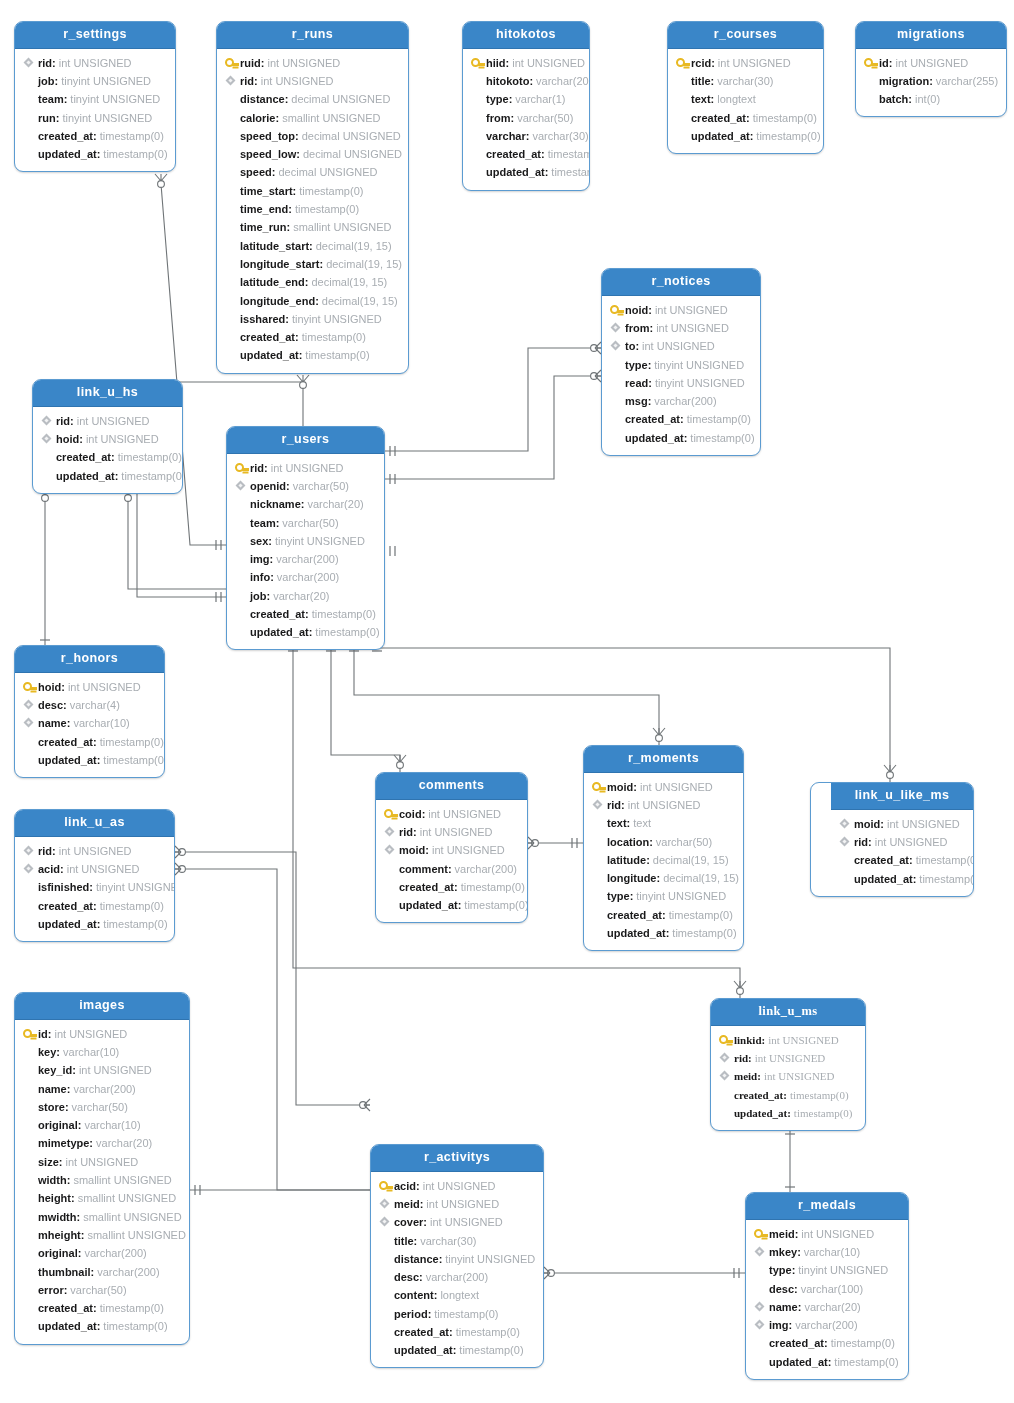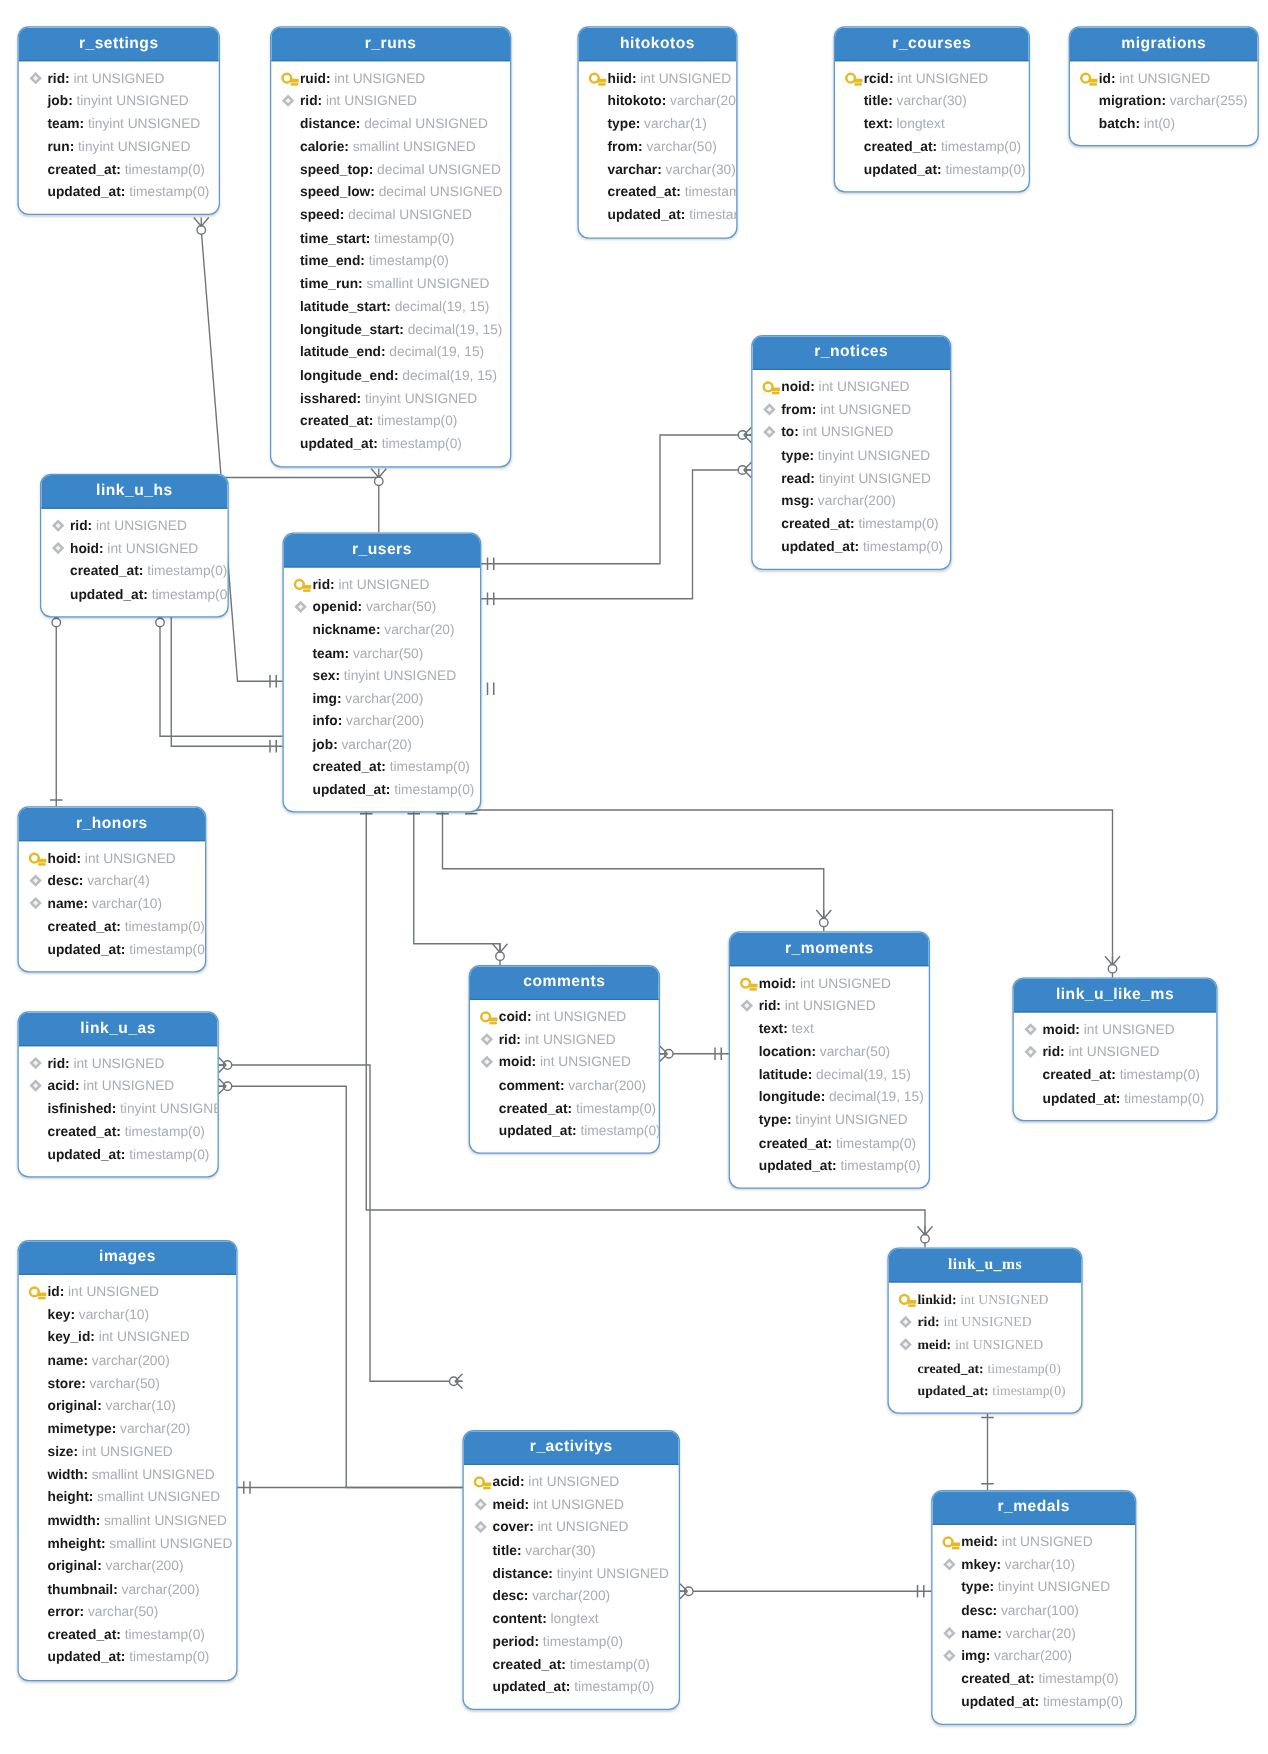--- a/index.html
+++ b/index.html
@@ -906,21 +906,21 @@
             <span class="ctype">timestamp(0)</span>
           </div>
           <div class="col">
             <span class="marker"></span>
             <span class="cname">updated_at</span>
             <span class="cname">:</span>
             <span class="ctype">timestamp(0)</span>
           </div>
         </div>
       </div>
-      <div class="entity" style="left: 810px; top: 782px; width: 164px;">
+      <div class="entity" style="left: 810px; top: 782px; width: 164px; padding-left: 20px;">
         <div class="entity-header">link_u_like_ms</div>
         <div class="entity-body">
           <div class="col">
             <span class="marker fk"></span>
             <span class="cname">moid</span>
             <span class="cname">:</span>
             <span class="ctype">int UNSIGNED</span>
           </div>
           <div class="col">
             <span class="marker fk"></span>

